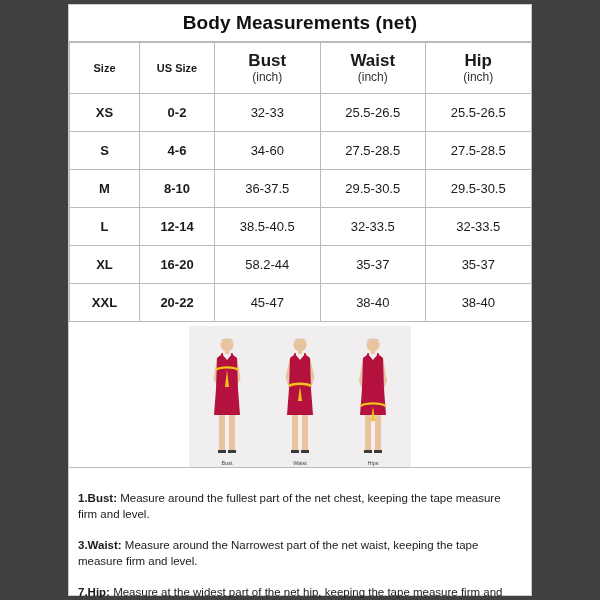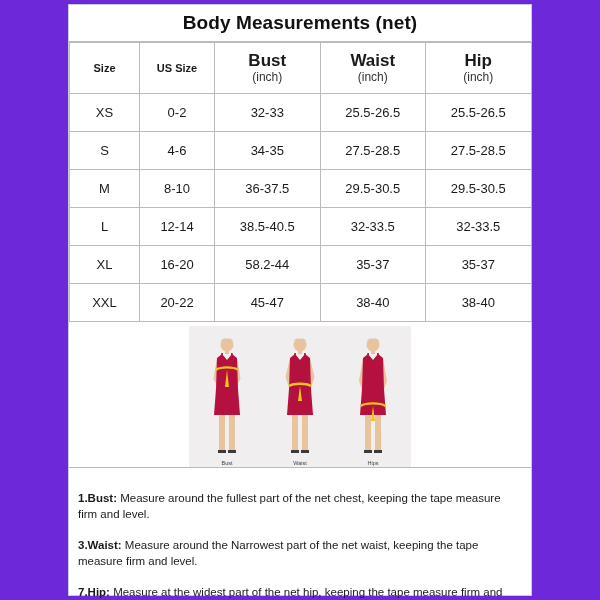--- a/index.html
+++ b/index.html
@@ -10,21 +10,21 @@
     width: 600px;
     height: 600px;
     background: #ffffff;
     font-family: "Liberation Sans", sans-serif;
     overflow: hidden;
   }
   .page {
     position: relative;
     width: 600px;
     height: 600px;
-    background: #6d28d9;
+    background: #404040;
   }
   .sheet {
     position: absolute;
     left: 68px;
     top: 4px;
     width: 464px;
     height: 592px;
     background: #ffffff;
     border: 1px solid #cccccc;
     box-sizing: border-box;
@@ -69,21 +69,21 @@
     font-weight: normal;
     display: block;
     line-height: 15px;
     color: #333333;
   }
   table.size-table td {
     height: 35px;
     font-size: 13px;
   }
   td.c-size, td.c-ussize {
-    font-weight: normal;
+    font-weight: bold;
     font-size: 14px;
   }
   td.c-val {
     font-weight: normal;
     color: #333333;
   }
   col.w-size { width: 70px; }
   col.w-ussize { width: 75px; }
   col.w-meas { width: 105.5px; }
 
@@ -174,21 +174,21 @@
         <tr>
           <td class="c-size">XS</td>
           <td class="c-ussize">0-2</td>
           <td class="c-val">32-33</td>
           <td class="c-val">25.5-26.5</td>
           <td class="c-val">25.5-26.5</td>
         </tr>
         <tr>
           <td class="c-size">S</td>
           <td class="c-ussize">4-6</td>
-          <td class="c-val">34-35</td>
+          <td class="c-val">34-60</td>
           <td class="c-val">27.5-28.5</td>
           <td class="c-val">27.5-28.5</td>
         </tr>
         <tr>
           <td class="c-size">M</td>
           <td class="c-ussize">8-10</td>
           <td class="c-val">36-37.5</td>
           <td class="c-val">29.5-30.5</td>
           <td class="c-val">29.5-30.5</td>
         </tr>

